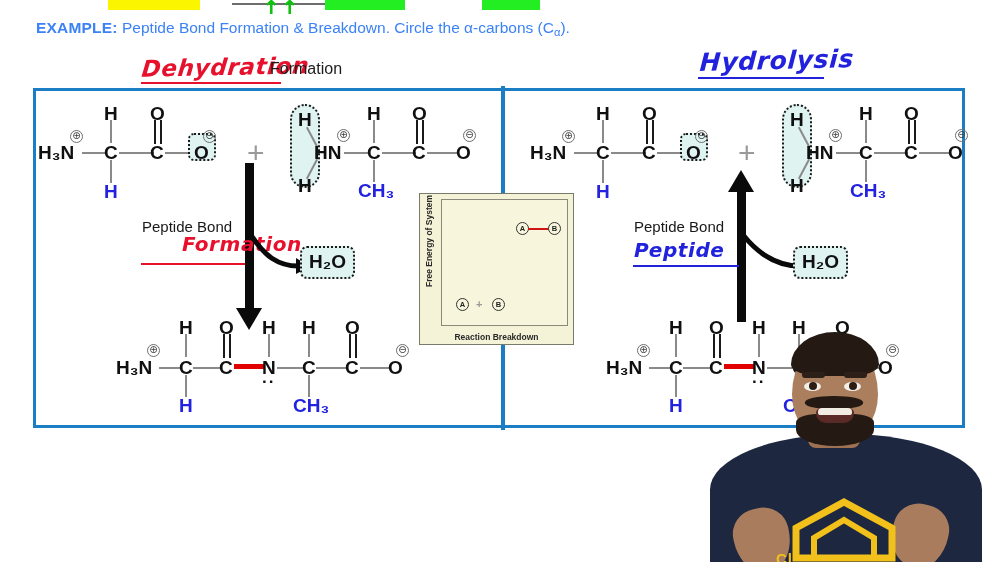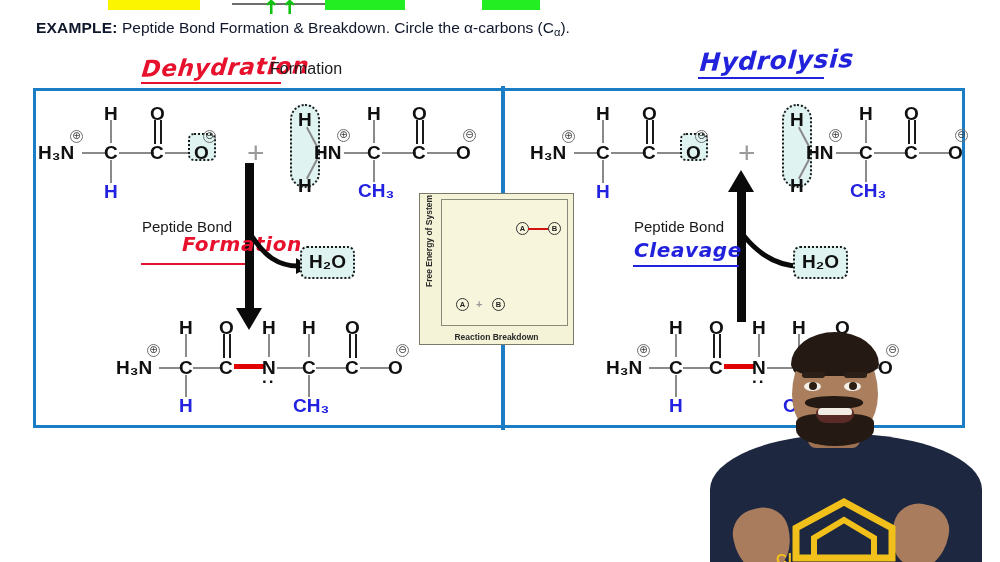--- a/index.html
+++ b/index.html
@@ -15,21 +15,21 @@
   #cut-strip { position:absolute; left:0; top:0; width:1000px; height:14px; overflow:hidden; }
   .hl { position:absolute; top:-8px; height:18px; }
   .hl-yellow { background:#fbf600; }
   .hl-green  { background:#22ee22; }
   .cut-rule { position:absolute; top:3px; height:2px; background:#6d6d6d; }
   .cut-green-scribble { position:absolute; top:-4px; color:#10c210; font-size:22px; font-weight:bold; font-family:"DejaVu Sans", sans-serif;}
 
   
   #example-line {
     position:absolute; left:36px; top:19px;
-    font-size:15.5px; color:#0f172a; white-space:nowrap;
+    font-size:15.5px; color:#3b82f6; white-space:nowrap;
   }
   #example-line .lbl { font-weight:bold; letter-spacing:.2px; }
   #example-line .body { font-weight:normal; }
   .sub { font-size:.72em; vertical-align:-0.25em; }
 
   
   .hand {
     font-family:"DejaVu Sans", sans-serif;
     font-weight:bold; font-style:italic;
     letter-spacing:.6px;
@@ -387,21 +387,21 @@
   <span class="atom" style="left:904px; top:143px;">C</span>
   <div class="bond-h" style="left:919px; top:152px; width:30px;"></div>
   <span class="atom" style="left:948px; top:143px;">O</span>
   <span class="charge" style="left:955px; top:129px;">⊖</span>
 </div>
 
 <div class="arrow-shaft" style="left:737px; top:192px; height:130px;"></div>
 <div class="arrow-head-up" style="left:728px; top:170px;"></div>
 
 <div class="pb-label" style="left:634px; top:218px;">Peptide Bond</div>
-<div class="pb-hand blue hand" style="left:634px; top:240px;">Cleavage</div>
+<div class="pb-hand blue hand" style="left:634px; top:240px;">Peptide</div>
 <div class="pb-rule blue" style="left:633px; top:265px; width:106px;"></div>
 
 <svg class="curve-svg" style="left:740px; top:232px; width:62px; height:40px;">
   <path d="M60,34 C40,34 22,26 4,4" stroke="#0a0a0a" stroke-width="5" fill="none"></path>
 </svg>
 <div class="h2o-chip" style="left:793px; top:246px;">H₂O</div>
 
 <div>
   <span class="atom" style="left:606px; top:358px;">H₃N</span>
   <span class="charge" style="left:637px; top:344px;">⊕</span>

